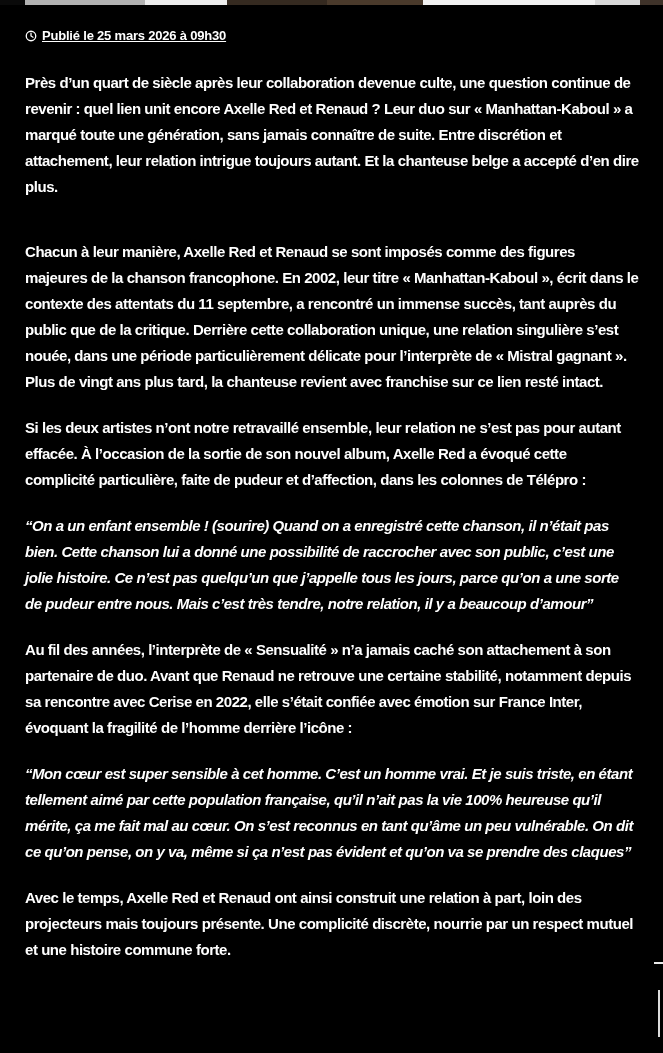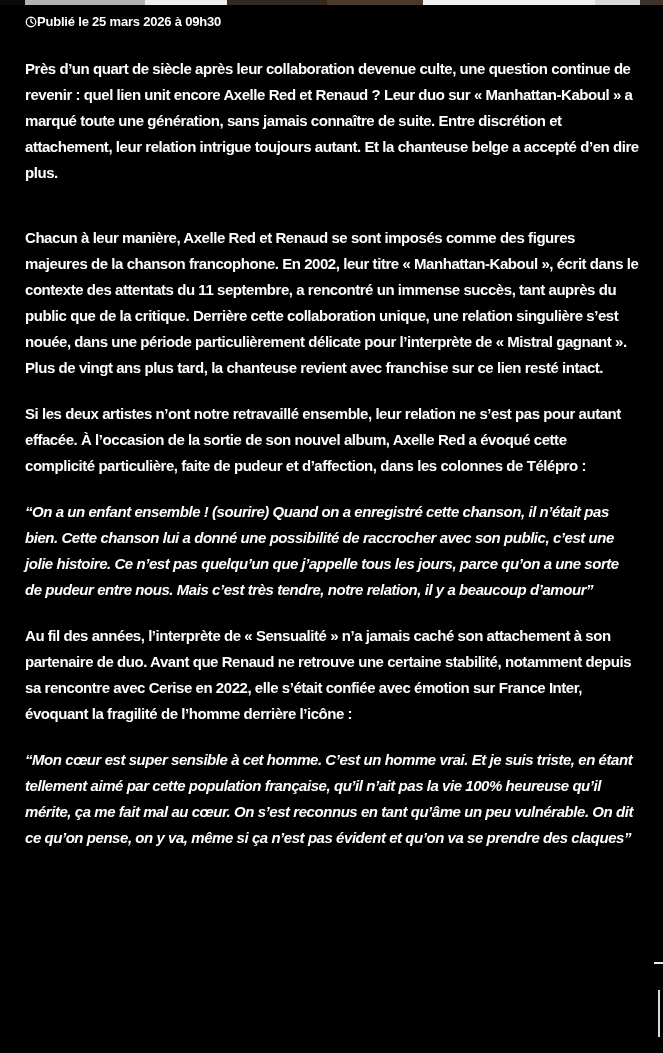--- a/index.html
+++ b/index.html
@@ -38,24 +38,26 @@
   h1 {
     margin: 30px 0 0 8px;
     font-size: 24px;
     line-height: 37px;
     font-weight: bold;
     letter-spacing: -0.7px;
   }
   .meta {
     display: flex;
     align-items: center;
-    margin-top: 9px;
+    gap: 5px;
+    margin-top: 23px;
     font-size: 13px;
     font-weight: bold;
     letter-spacing: -0.2px;
+    text-decoration: underline;
   }
   .meta svg { flex: 0 0 auto; display: block; }
 
   .lead {
     margin: 27px 0 2px;
     font-size: 15px;
     line-height: 26px;
     font-weight: bold;
     letter-spacing: -0.45px;
   }
@@ -111,17 +113,18 @@
     <span>Publié le 25 mars 2026 à 09h30</span>
   </div>
 
   <p class="lead">Près d’un quart de siècle après leur collaboration devenue culte, une question continue de revenir : quel lien unit encore Axelle Red et Renaud ? Leur duo sur « Manhattan-Kaboul » a marqué toute une génération, sans jamais connaître de suite. Entre discrétion et attachement, leur relation intrigue toujours autant. Et la chanteuse belge a accepté d’en dire plus.</p>
 
   <p class="para first">Chacun à leur manière, Axelle Red et Renaud se sont imposés comme des figures majeures de la chanson francophone. En 2002, leur titre « Manhattan-Kaboul », écrit dans le contexte des attentats du 11 septembre, a rencontré un immense succès, tant auprès du public que de la critique. Derrière cette collaboration unique, une relation singulière s’est nouée, dans une période particulièrement délicate pour l’interprète de « Mistral gagnant ». Plus de vingt ans plus tard, la chanteuse revient avec franchise sur ce lien resté intact.</p>
   <p class="para">Si les deux artistes n’ont notre retravaillé ensemble, leur relation ne s’est pas pour autant effacée. À l’occasion de la sortie de son nouvel album, Axelle Red a évoqué cette complicité particulière, faite de pudeur et d’affection, dans les colonnes de Télépro :</p>
   <p class="para quote">“On a un enfant ensemble ! (sourire) Quand on a enregistré cette chanson, il n’était pas bien. Cette chanson lui a donné une possibilité de raccrocher avec son public, c’est une jolie histoire. Ce n’est pas quelqu’un que j’appelle tous les jours, parce qu’on a une sorte de pudeur entre nous. Mais c’est très tendre, notre relation, il y a beaucoup d’amour”</p>
   <p class="para">Au fil des années, l’interprète de « Sensualité » n’a jamais caché son attachement à son partenaire de duo. Avant que Renaud ne retrouve une certaine stabilité, notamment depuis sa rencontre avec Cerise en 2022, elle s’était confiée avec émotion sur France Inter, évoquant la fragilité de l’homme derrière l’icône :</p>
   <p class="para quote">“Mon cœur est super sensible à cet homme. C’est un homme vrai. Et je suis triste, en étant tellement aimé par cette population française, qu’il n’ait pas la vie 100% heureuse qu’il mérite, ça me fait mal au cœur. On s’est reconnus en tant qu’âme un peu vulnérable. On dit ce qu’on pense, on y va, même si ça n’est pas évident et qu’on va se prendre des claques”</p>
+  <p class="para">Avec le temps, Axelle Red et Renaud ont ainsi construit une relation à part, loin des projecteurs mais toujours présente. Une complicité discrète, nourrie par un respect mutuel et une histoire commune forte.</p>
 
 </article>
 
 <div class="scroll-dash"></div>
 <div class="scroll-thumb"></div>
 
 </body></html>

